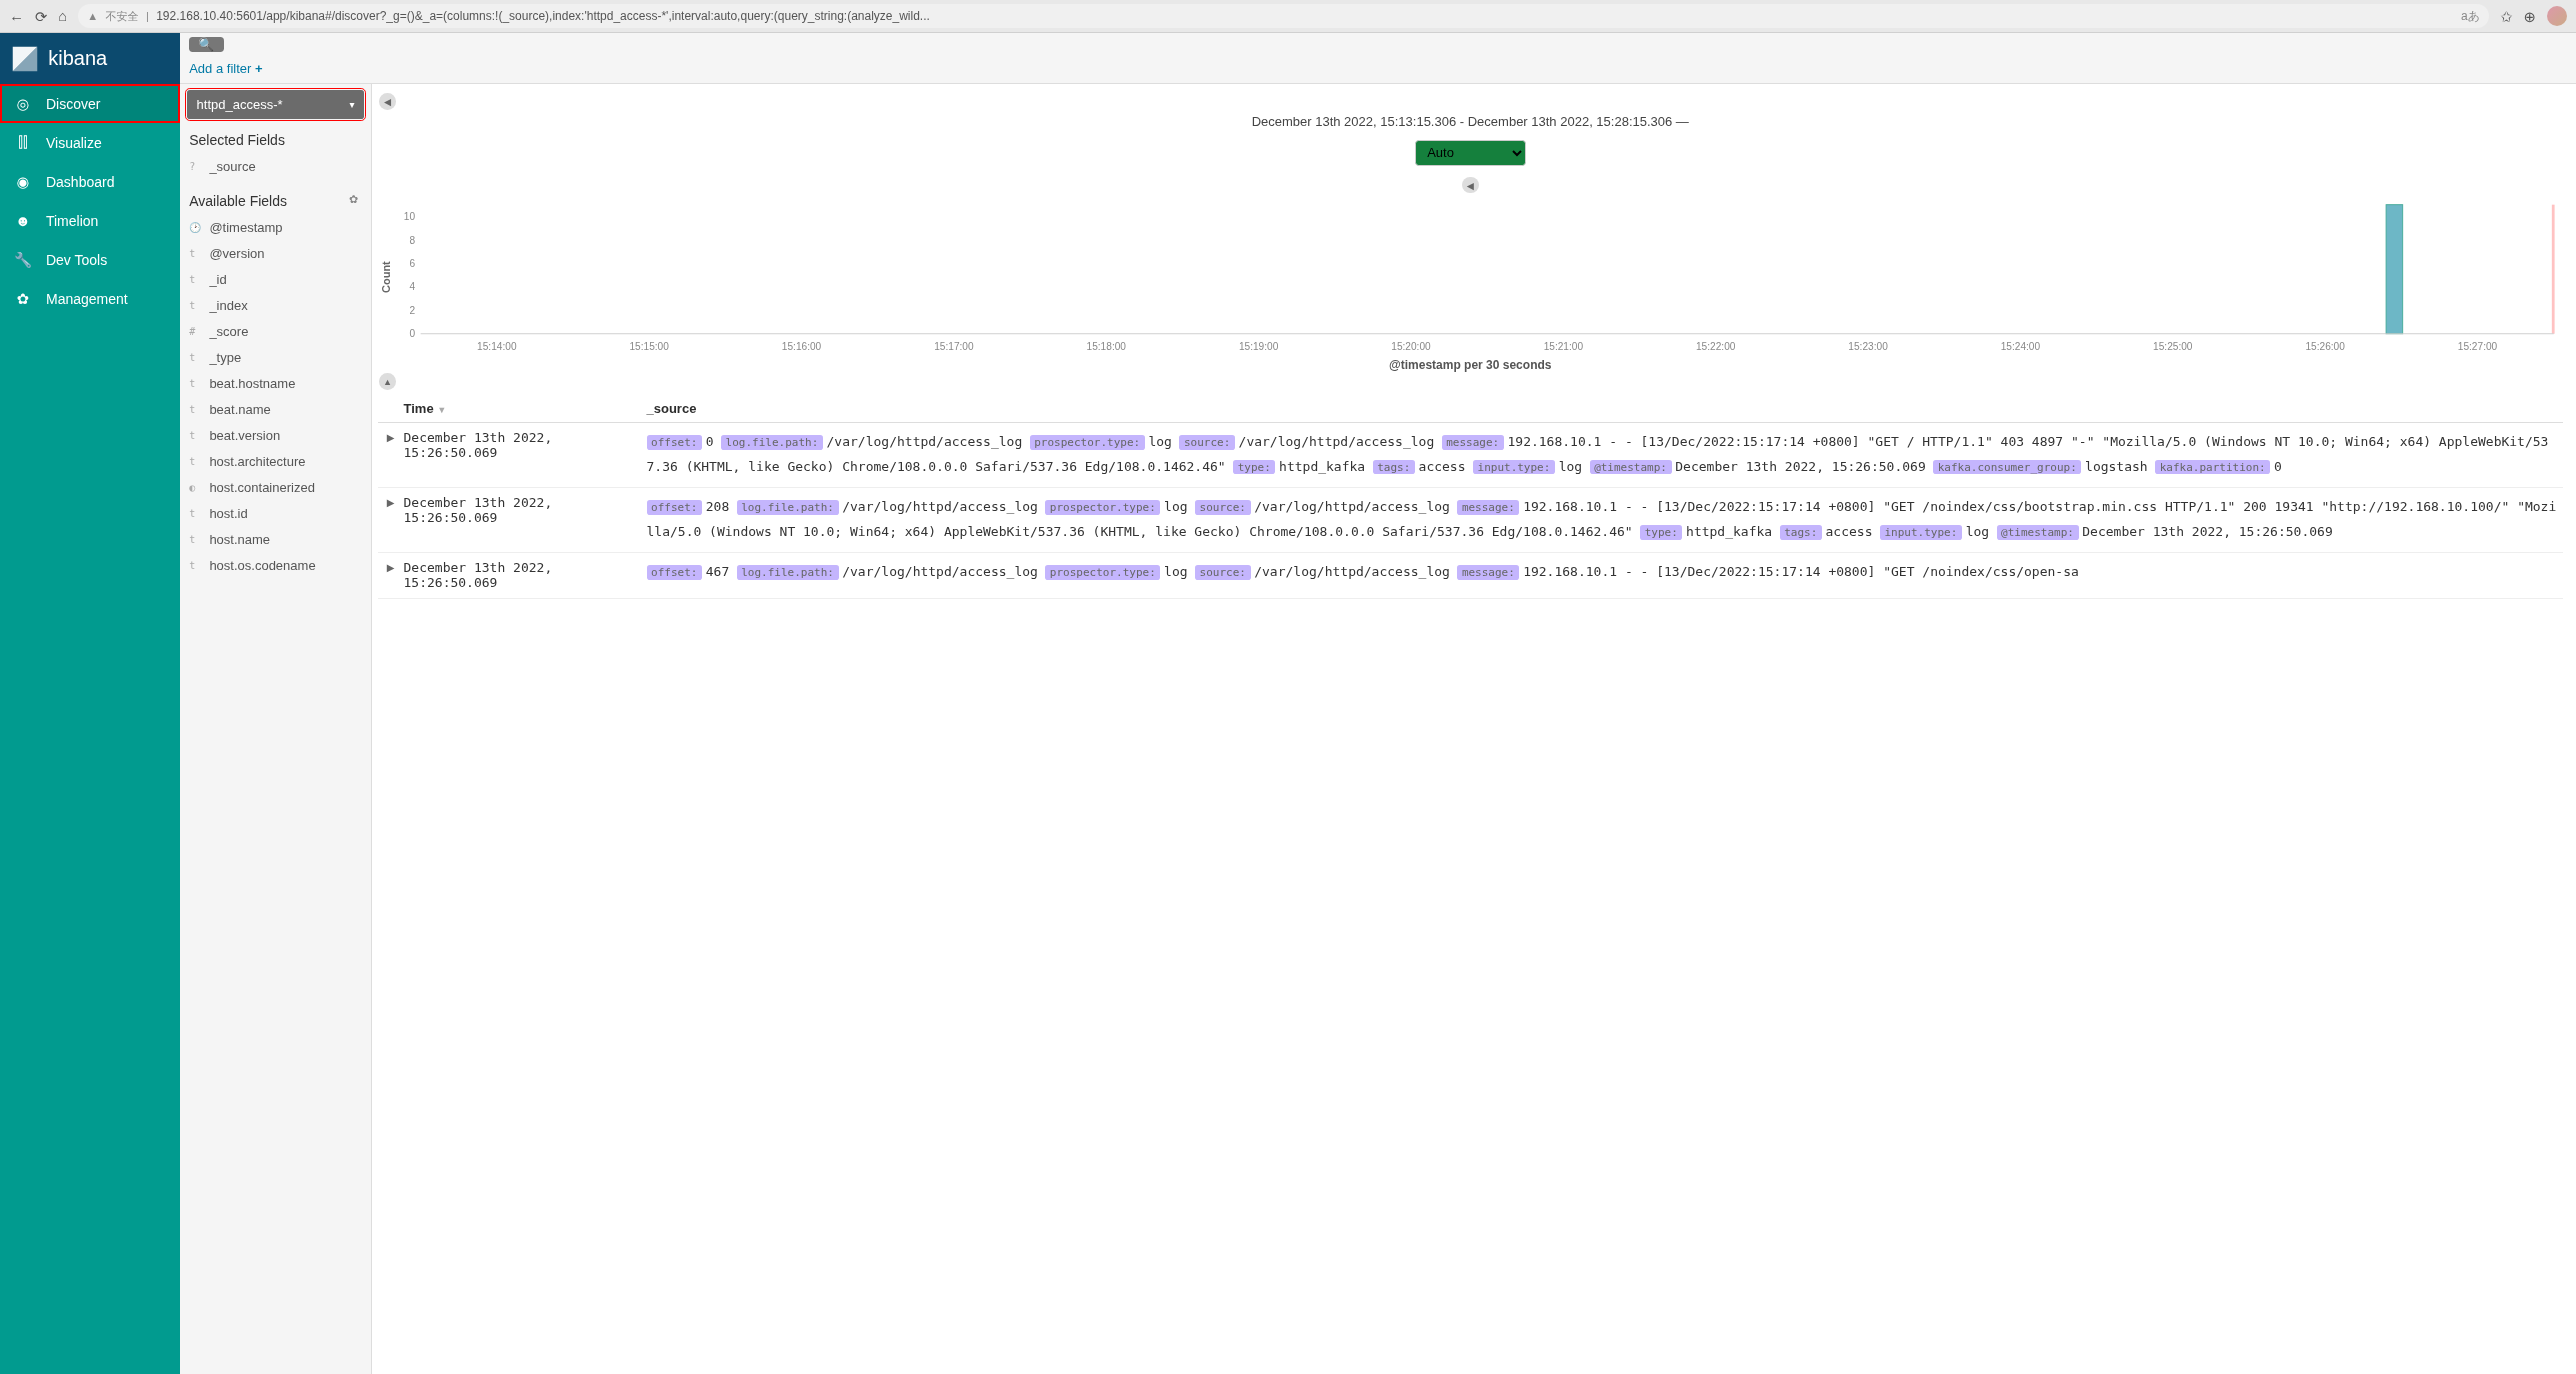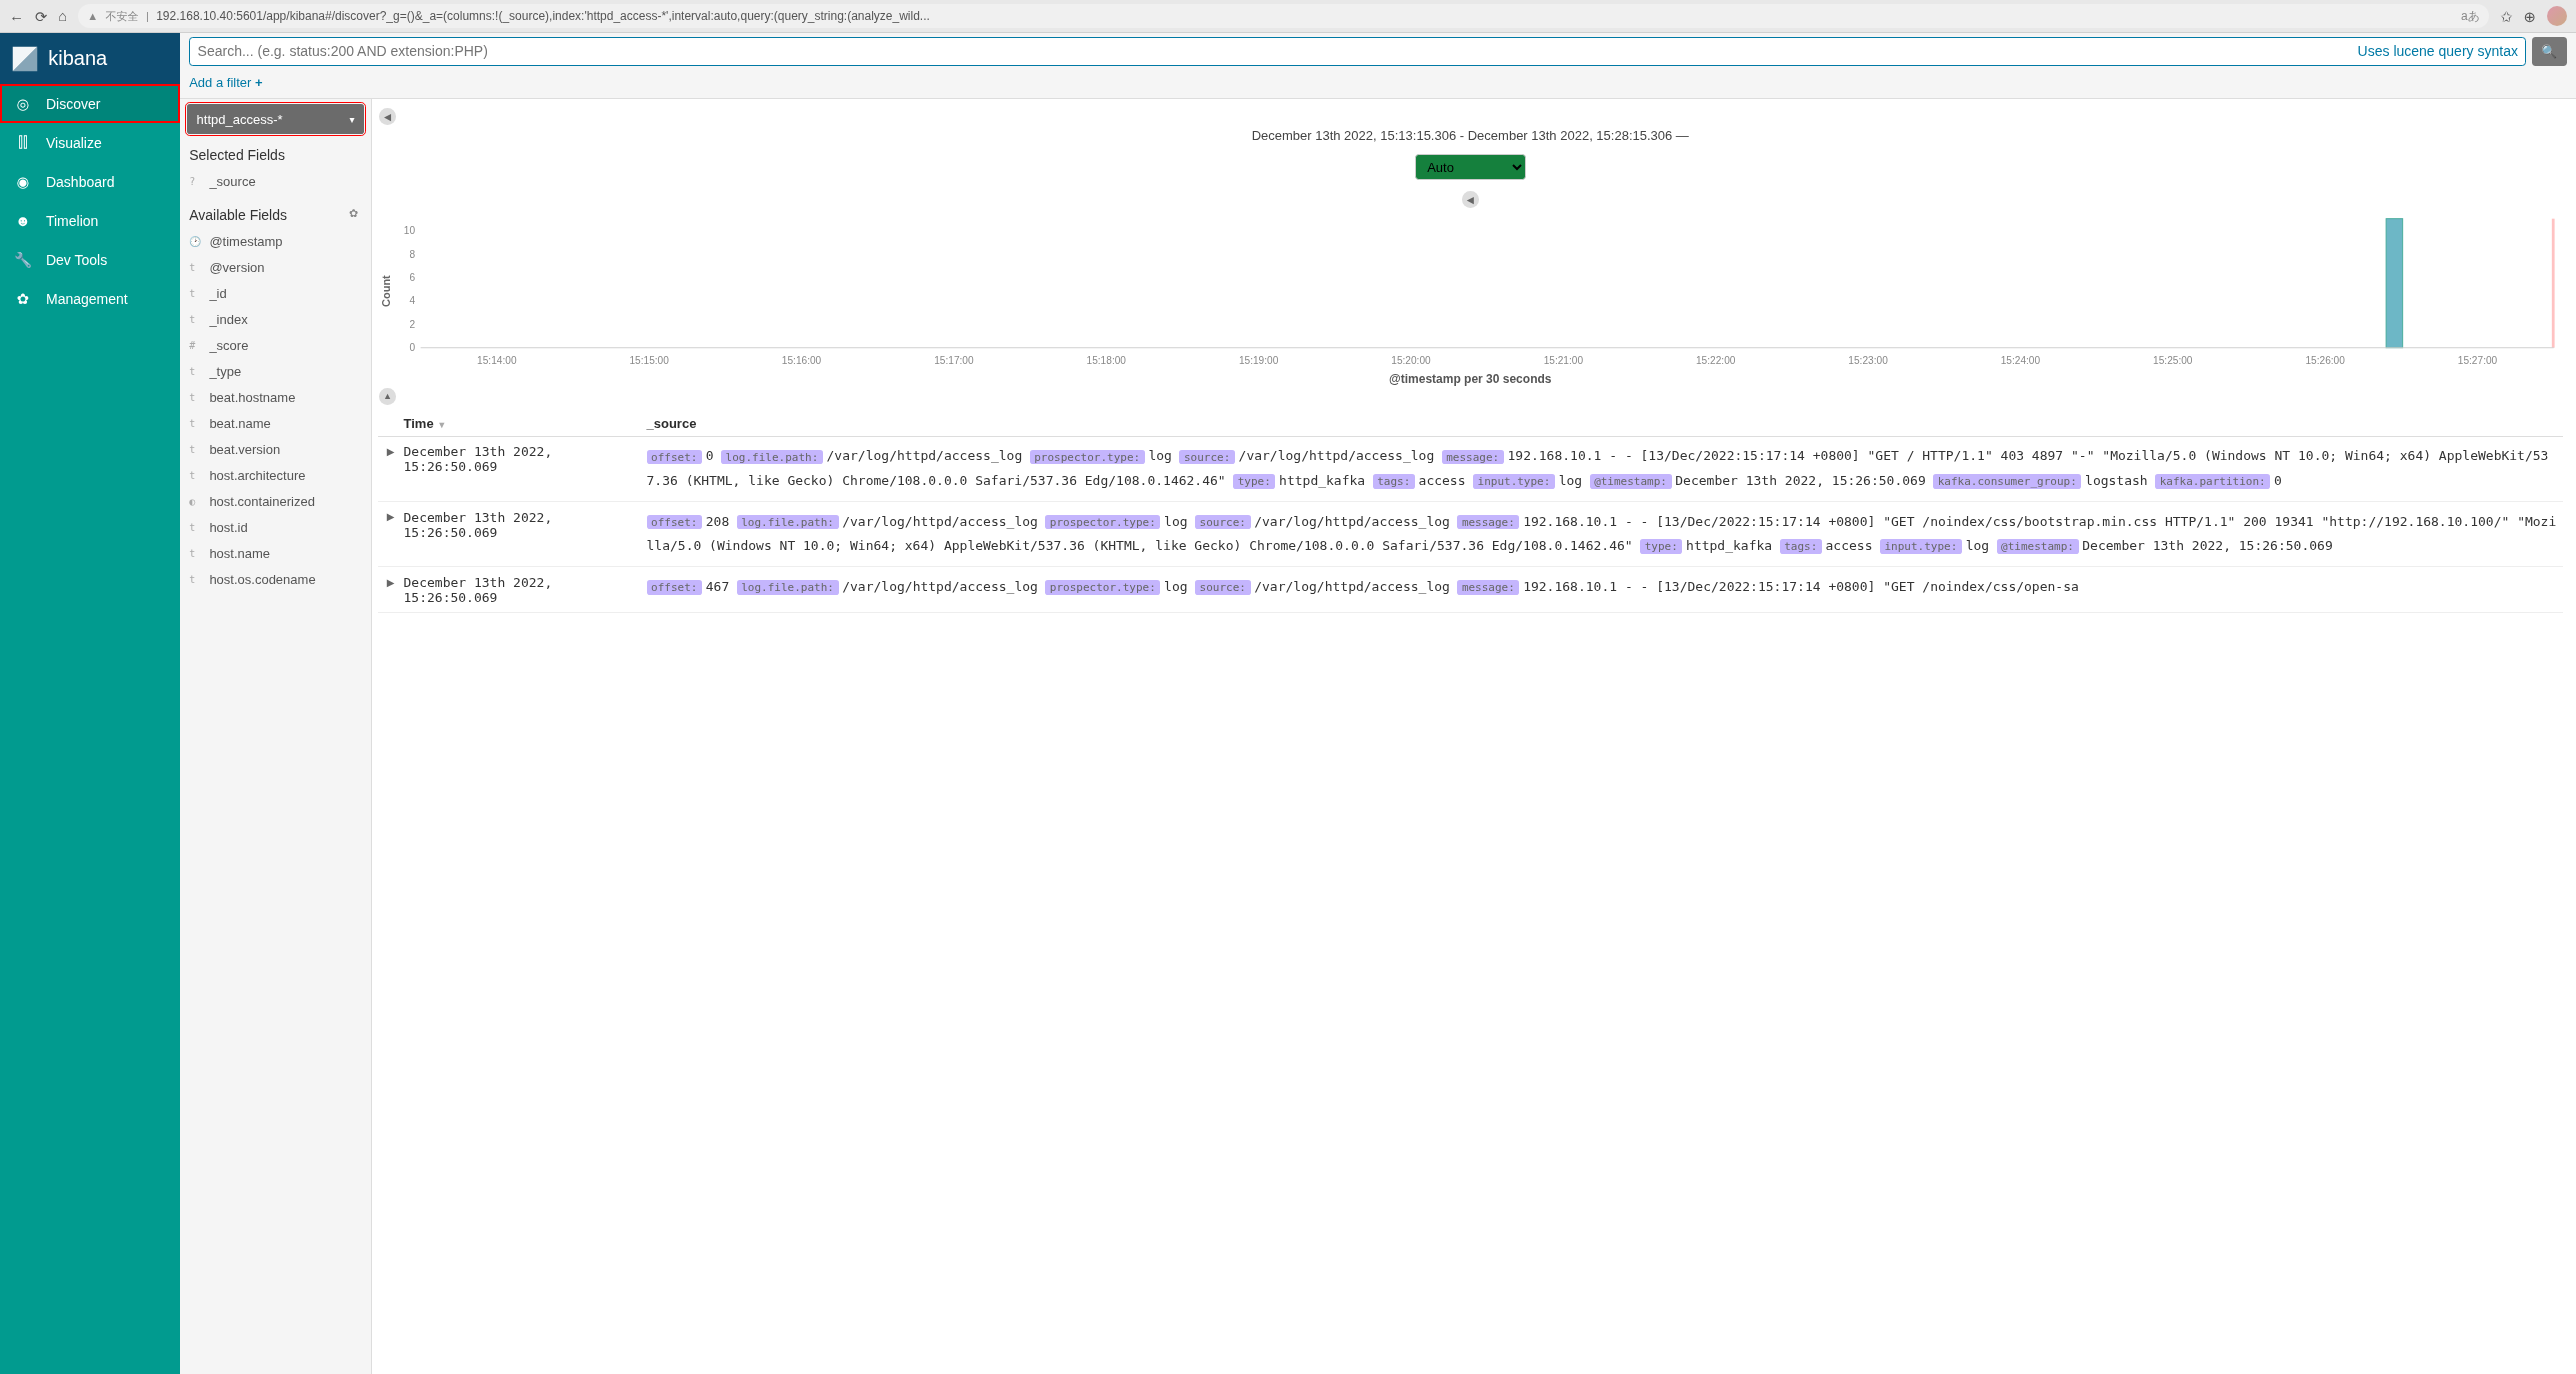--- a/index.html
+++ b/index.html
@@ -143,24 +143,20 @@
         <div class="nav-item">
           <span class="ic">✿</span>
           <span>Management</span>
         </div>
       </div>
   </nav>
 
   <div class="main">
     <div class="topbar">
       <div class="searchbar">
-        <div class="search-input">
-          <input placeholder="Search... (e.g. status:200 AND extension:PHP)" style="">
-          <span class="lucene">Uses lucene query syntax</span>
-        </div>
         <div class="search-btn">
           <span>🔍</span>
         </div>
       </div>
       <div class="filterbar">
         <span><span>Add a filter</span> <b>+</b></span>
       </div>
     </div>
 
     <div class="body">

